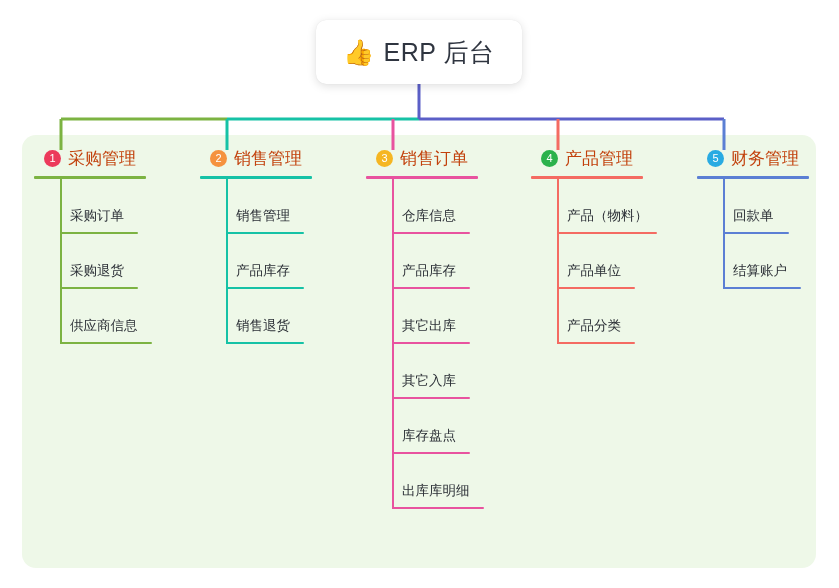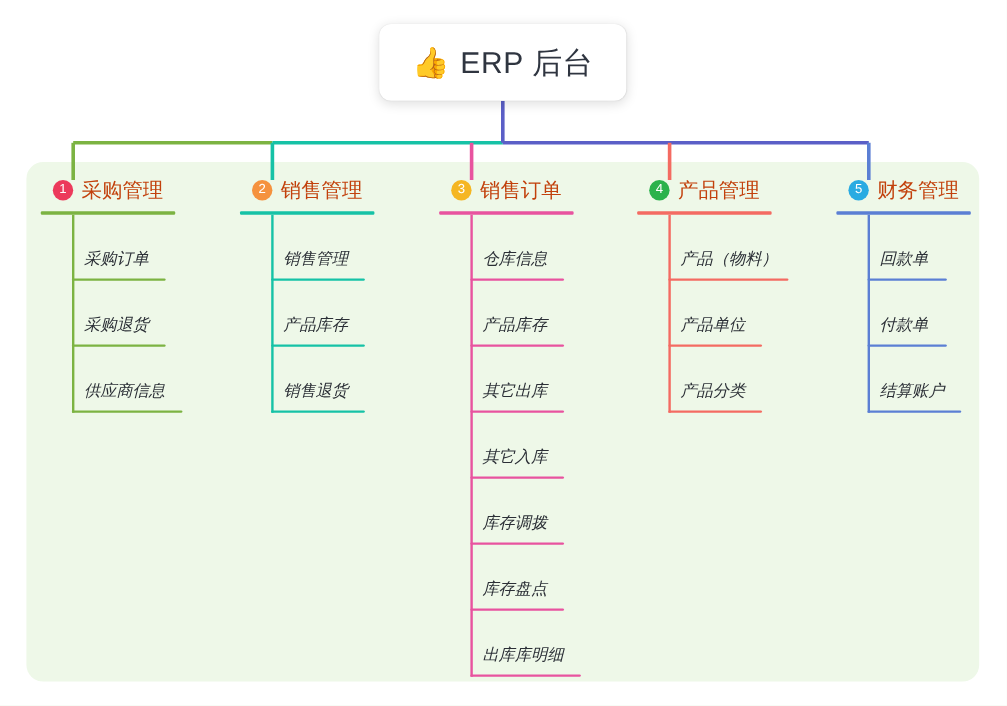--- a/index.html
+++ b/index.html
@@ -111,21 +111,20 @@
   }
   .col-rule {
     height: 3px;
     margin-top: 6px;
     border-radius: 1px;
   }
 
   .leaves {
     position: relative;
     margin-top: 0;
-    font-style: italic;
   }
   .spine {
     position: absolute;
     left: 26px;
     top: 0;
     bottom: 0;
     width: 2px;
   }
   .leaf {
     position: relative;
@@ -235,24 +234,20 @@
           </div>
           <div class="leaf">
             <span class="leaf-label">其它出库</span>
             <div class="leaf-rule" style="background: rgb(232, 83, 159); width: 78px;"></div>
           </div>
           <div class="leaf">
             <span class="leaf-label">其它入库</span>
             <div class="leaf-rule" style="background: rgb(232, 83, 159); width: 78px;"></div>
           </div>
           <div class="leaf">
-            <span class="leaf-label">库存调拨</span>
-            <div class="leaf-rule" style="background: rgb(232, 83, 159); width: 78px;"></div>
-          </div>
-          <div class="leaf">
             <span class="leaf-label">库存盘点</span>
             <div class="leaf-rule" style="background: rgb(232, 83, 159); width: 78px;"></div>
           </div>
           <div class="leaf">
             <span class="leaf-label">出库库明细</span>
             <div class="leaf-rule" style="background: rgb(232, 83, 159); width: 92px;"></div>
           </div>
         </div>
       </div>
       <div class="column" style="left: 531px;">
@@ -283,24 +278,20 @@
           <span class="col-title">财务管理</span>
         </div>
         <div class="col-rule" style="background: rgb(91, 127, 212); width: 112px;"></div>
         <div class="leaves">
           <div class="spine" style="background: rgb(91, 127, 212);"></div>
           <div class="leaf">
             <span class="leaf-label">回款单</span>
             <div class="leaf-rule" style="background: rgb(91, 127, 212); width: 66px;"></div>
           </div>
           <div class="leaf">
-            <span class="leaf-label">付款单</span>
-            <div class="leaf-rule" style="background: rgb(91, 127, 212); width: 66px;"></div>
-          </div>
-          <div class="leaf">
             <span class="leaf-label">结算账户</span>
             <div class="leaf-rule" style="background: rgb(91, 127, 212); width: 78px;"></div>
           </div>
         </div>
       </div>
     </div>
 
 </div>
 
 </body></html>

